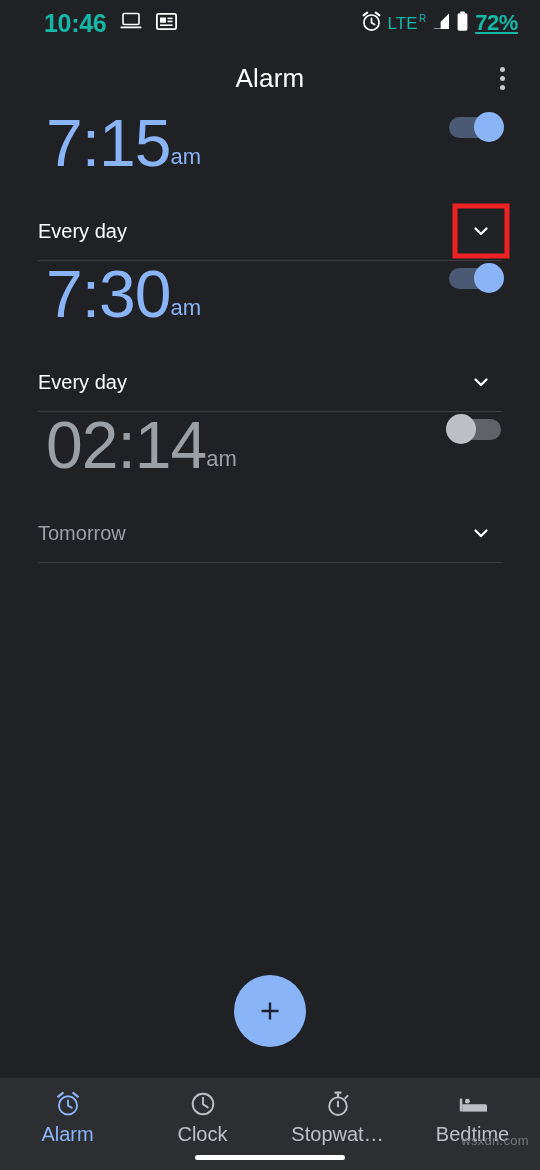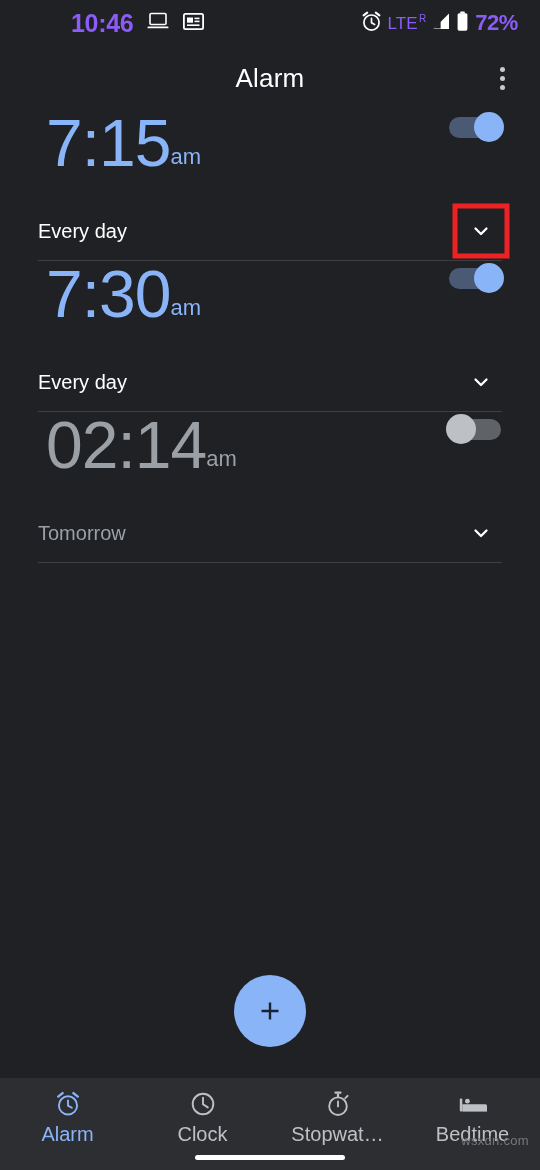--- a/index.html
+++ b/index.html
@@ -16,22 +16,21 @@
     -webkit-font-smoothing: antialiased;
     position: relative;
   }
 
   
   .status-bar {
     height: 46px;
     display: flex;
     align-items: center;
     padding: 0 22px 0 44px;
-    color: #8b5cf6;
-    margin-left: 27px;
+    color: #14b8a6;
   }
   .status-left {
     display: flex;
     align-items: center;
     gap: 14px;
   }
   .status-clock {
     font-size: 25px;
     font-weight: 700;
     letter-spacing: -0.3px;
@@ -57,20 +56,21 @@
     font-size: 10px;
     font-weight: 500;
     margin-left: 1px;
     margin-top: -1px;
   }
   .battery-pct {
     font-size: 22px;
     font-weight: 700;
     letter-spacing: -0.4px;
     margin-left: 1px;
+    text-decoration: underline;
   }
   .sicon { display: block; }
 
   
   .app-bar {
     height: 64px;
     display: flex;
     align-items: center;
     position: relative;
     padding: 0 22px;

